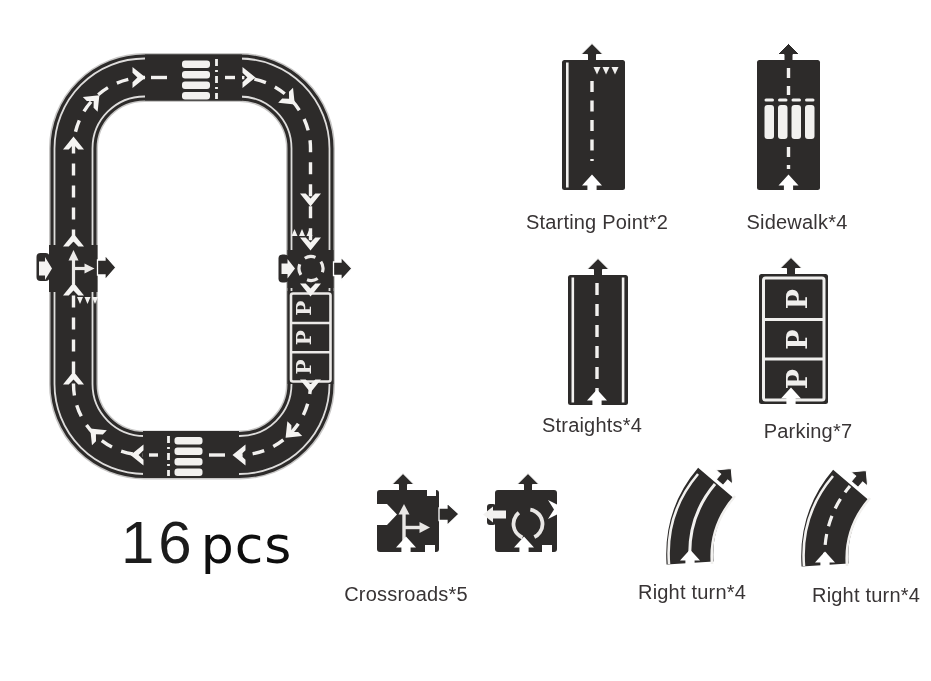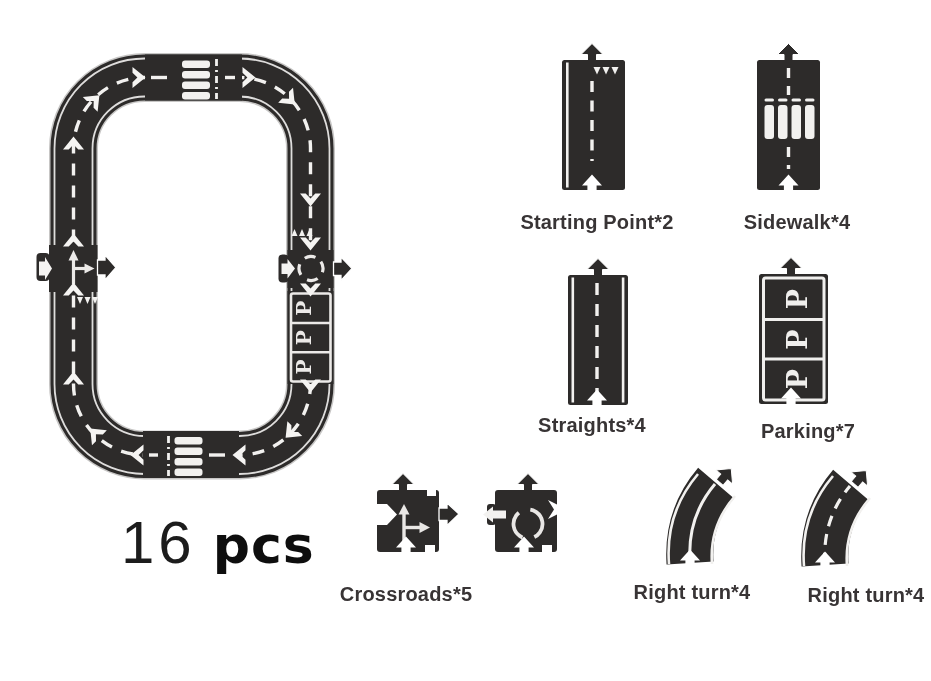--- a/index.html
+++ b/index.html
@@ -1,24 +1,24 @@
 <!DOCTYPE html>
 <html><head>
 <meta charset="utf-8">
 <style>
   html,body{margin:0;padding:0;background:#fff;}
   .canvas{position:relative;width:931px;height:681px;background:#ffffff;overflow:hidden;
           font-family:"Liberation Sans",sans-serif;}
   .abs{position:absolute;}
-  .piece-label{position:absolute;transform:translateX(-50%);font-weight:bold;
+  .piece-label{position:absolute;transform:translateX(-50%);font-weight:normal;
                font-size:20px;color:#383435;white-space:nowrap;letter-spacing:.2px;}
-  .count-group{position:absolute;left:121px;top:508px;display:flex;align-items:baseline;gap:17px;}
+  .count-group{position:absolute;left:121px;top:508px;display:flex;align-items:baseline;gap:5px;}
   .count-num{font-size:60px;font-weight:300;color:#1c1c1c;letter-spacing:4px;
              font-family:"Liberation Sans",sans-serif;}
-  .count-unit{font-size:52px;font-weight:700;color:#0e0e0e;letter-spacing:1px;
+  .count-unit{font-size:52px;font-weight:400;color:#0e0e0e;letter-spacing:1px;
               font-family:"DejaVu Sans",sans-serif;}
   svg{display:block;}
 </style>
 </head>
 <body>
 
 <div class="canvas">
 
   <svg width="0" height="0" style="position:absolute" aria-hidden="true">
     <defs>

